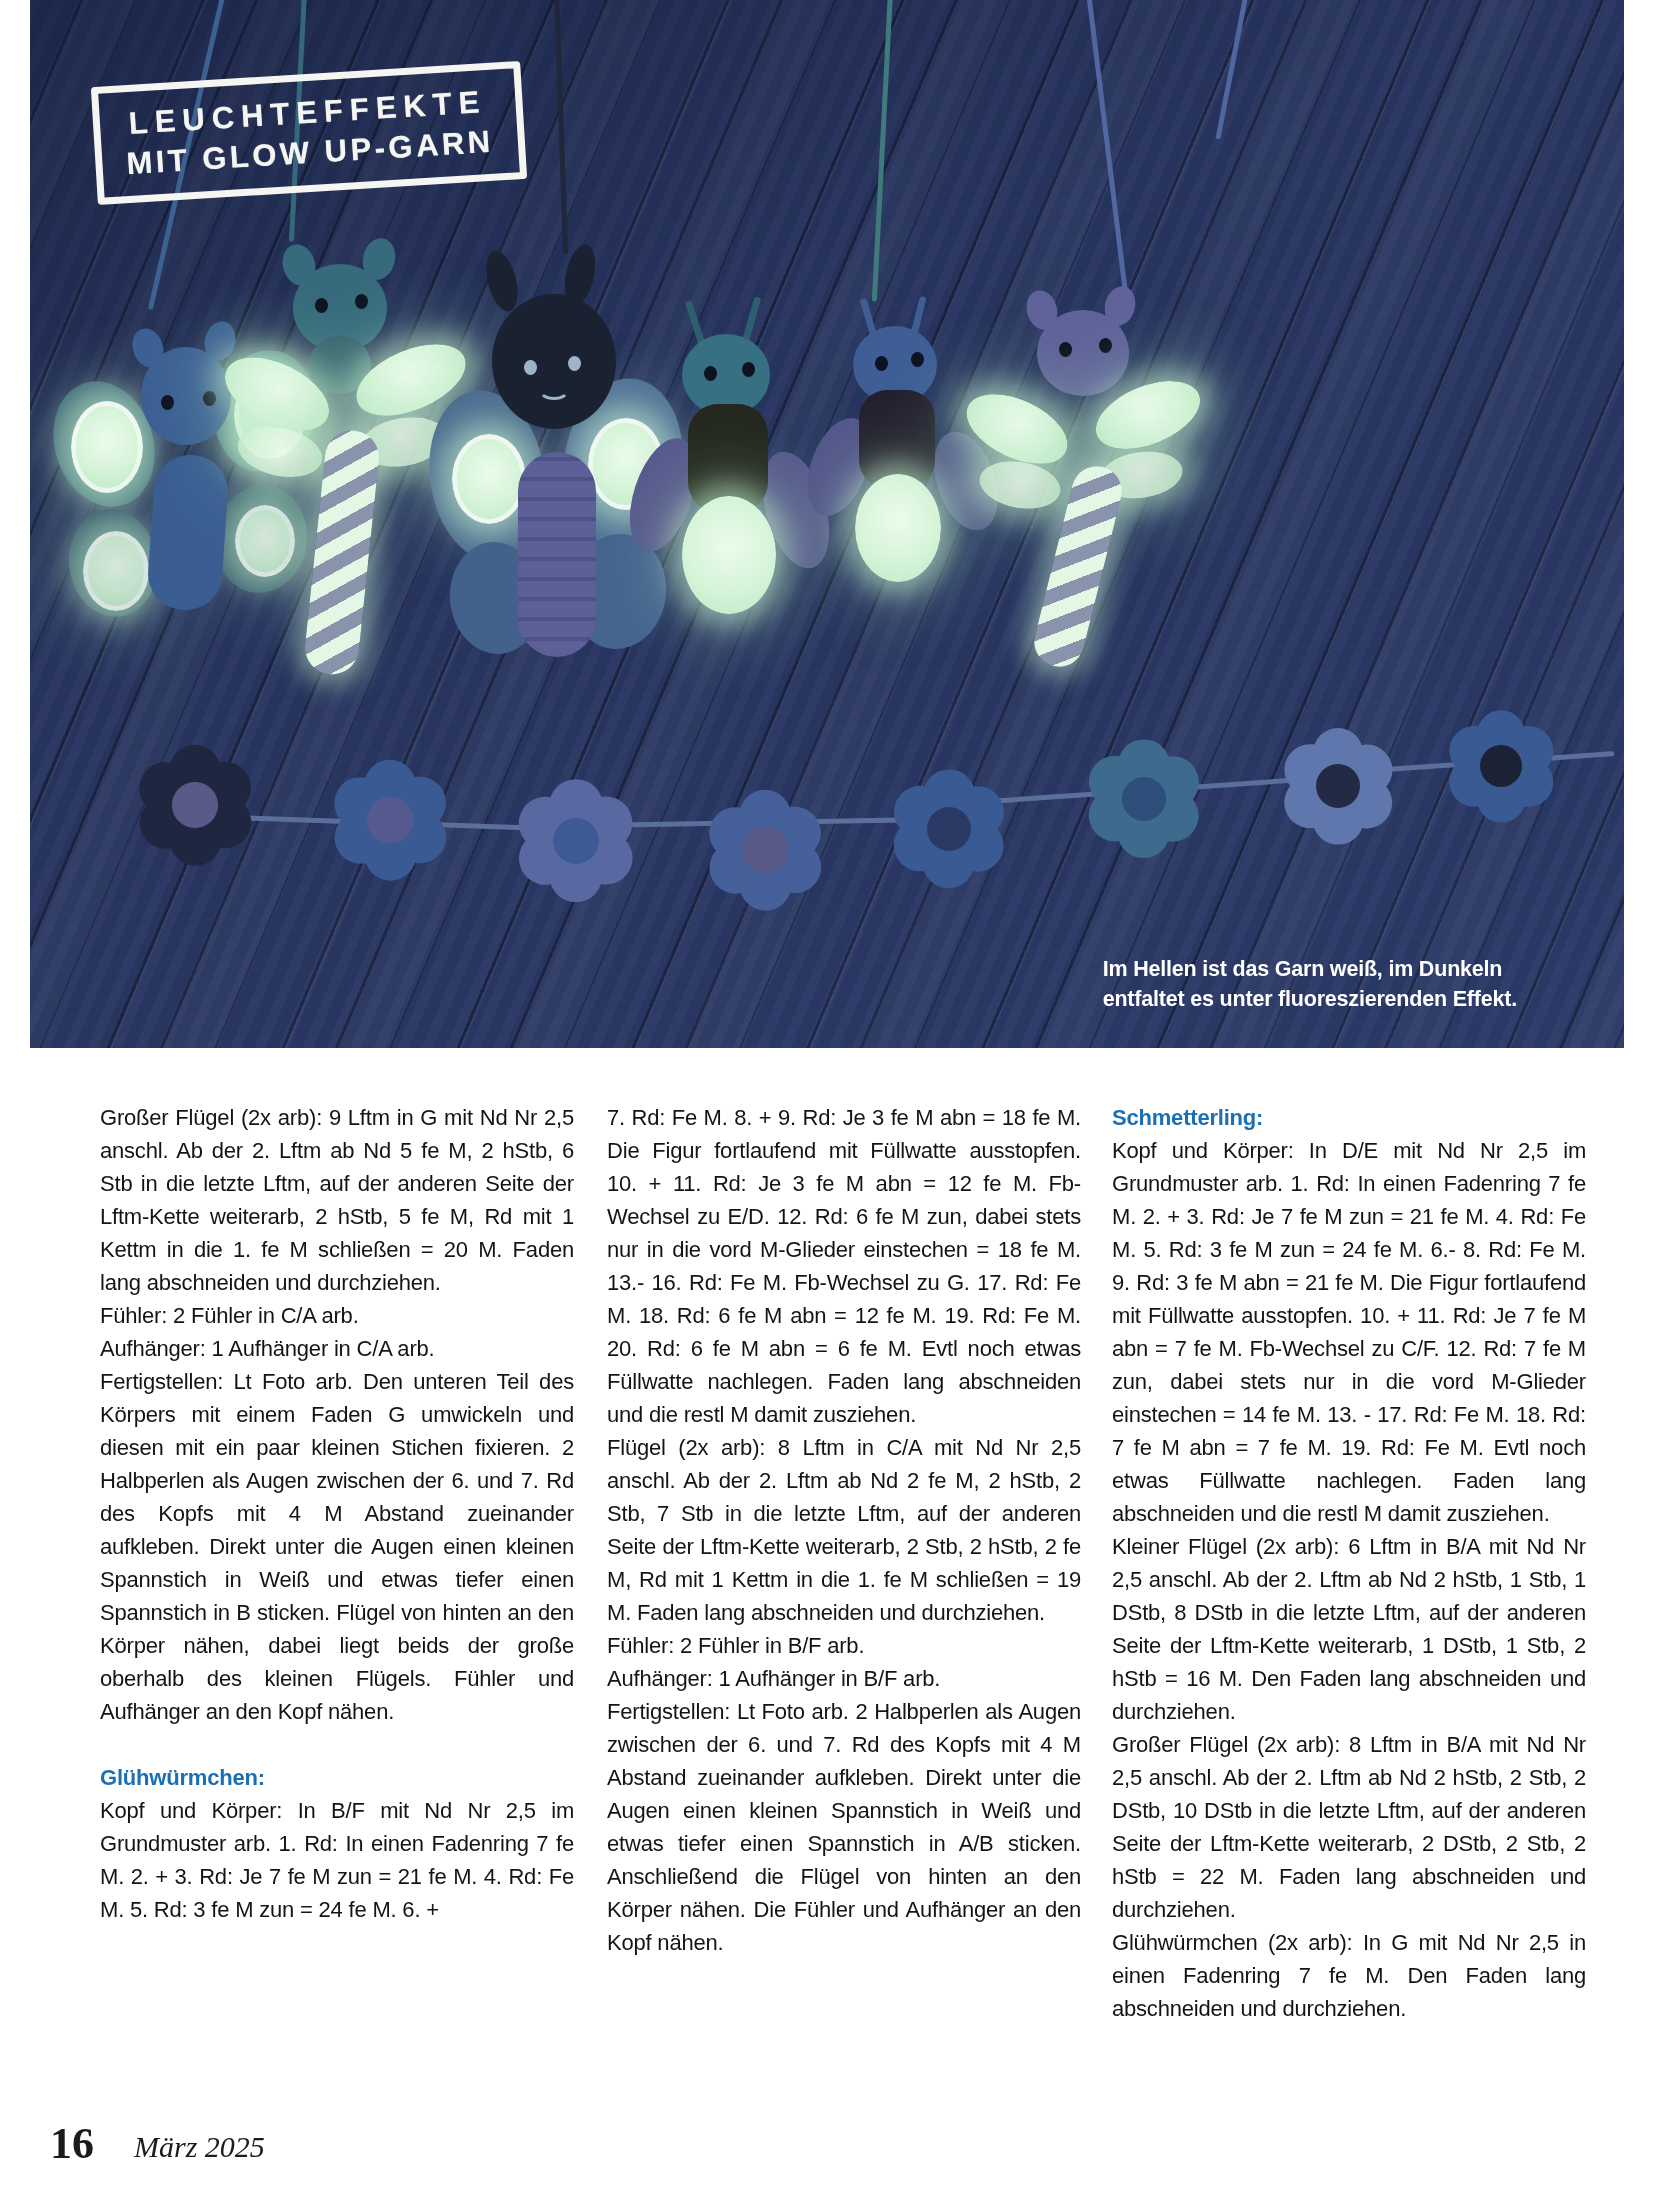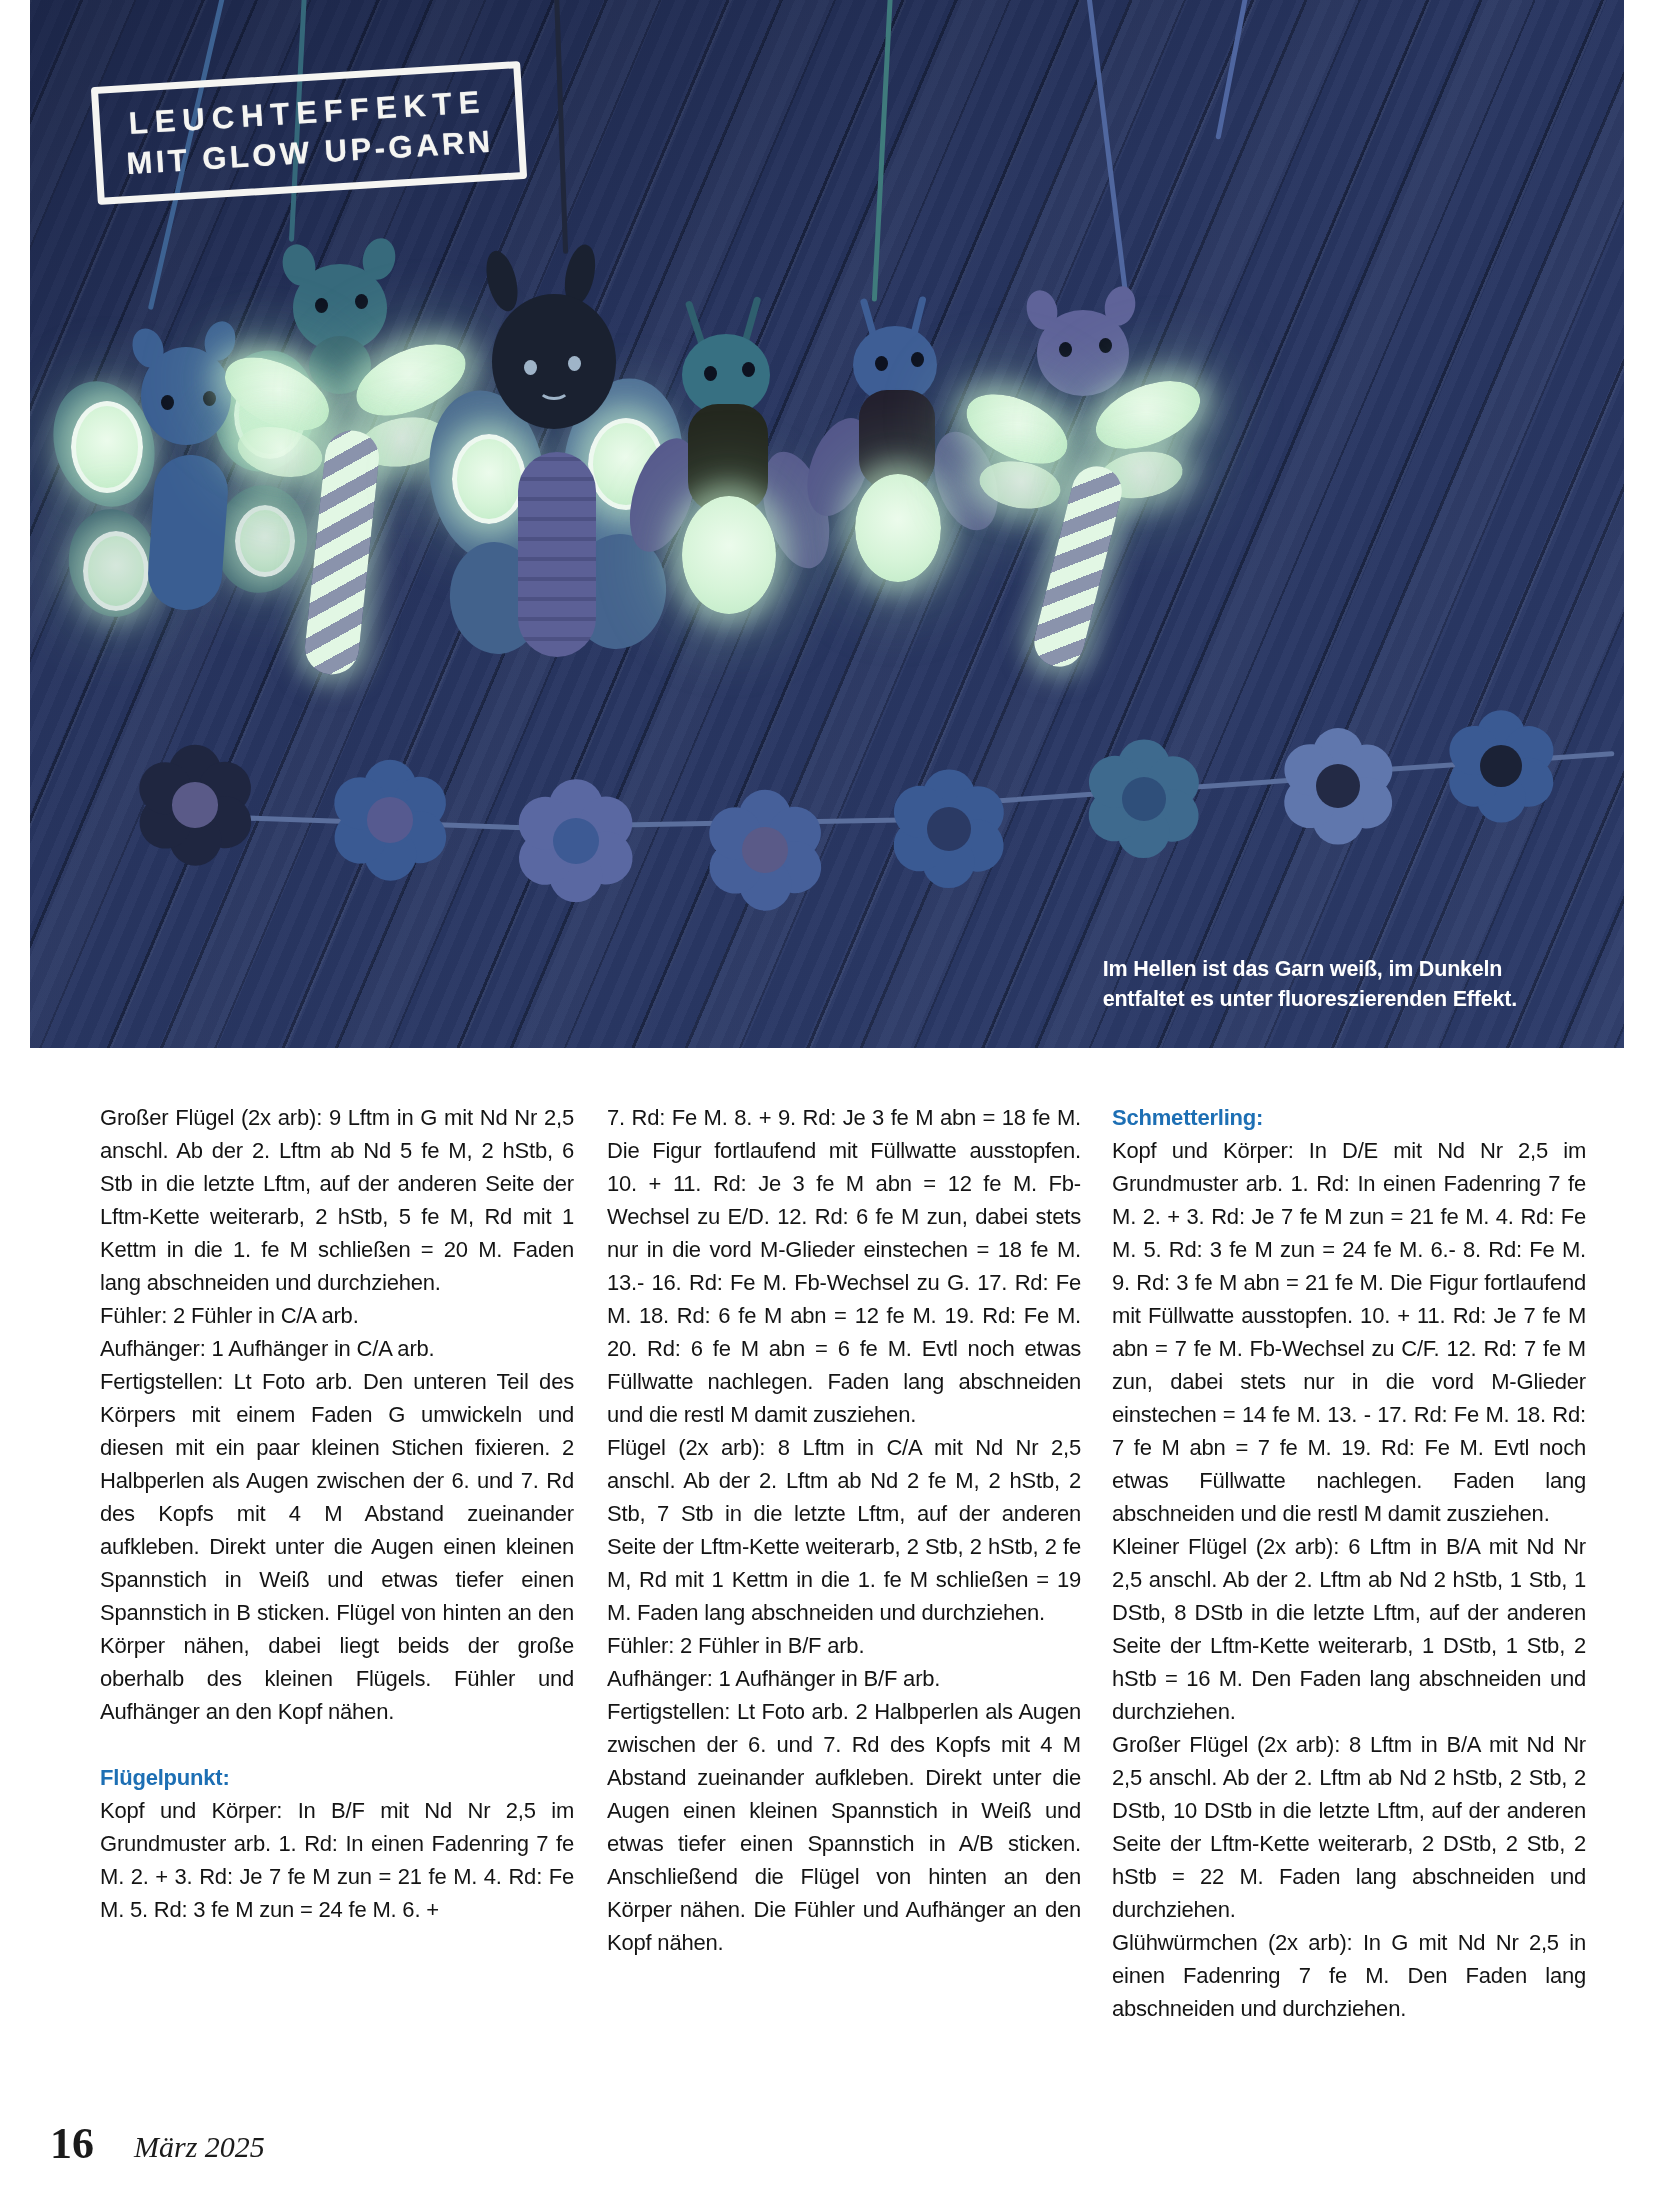--- a/index.html
+++ b/index.html
@@ -246,21 +246,21 @@
       <div>Im Hellen ist das Garn weiß, im Dunkeln</div>
       <div>entfaltet es unter fluoreszierenden Effekt.</div>
     </div>
   </div>
 
   <div class="col col-1">
       <div class="para"><span class="run-b">Großer Flügel</span><span class="run-n"> (2x arb)</span><span class="run-b">:</span><span class="run-n"> 9 Lftm in </span><span class="run-b">G</span><span class="run-n"> mit Nd Nr 2,5 anschl. Ab der 2. Lftm ab Nd 5 fe M, 2 hStb, 6 Stb in die letzte Lftm, auf der anderen Seite der Lftm-Kette weiterarb, 2 hStb, 5 fe M, Rd mit 1 Kettm in die 1. fe M schließen = 20 M. Faden lang abschneiden und durchziehen.</span></div>
       <div class="para"><span class="run-b">Fühler:</span><span class="run-n"> 2 Fühler in </span><span class="run-b">C/A</span><span class="run-n"> arb.</span></div>
       <div class="para"><span class="run-b">Aufhänger:</span><span class="run-n"> 1 Aufhänger in </span><span class="run-b">C/A</span><span class="run-n"> arb.</span></div>
       <div class="para"><span class="run-b">Fertigstellen:</span><span class="run-n"> Lt Foto arb. Den unteren Teil des Körpers mit einem Faden </span><span class="run-b">G</span><span class="run-n"> umwickeln und diesen mit ein paar kleinen Stichen fixieren. 2 Halbperlen als Augen zwischen der 6. und 7. Rd des Kopfs mit 4 M Abstand zueinander aufkleben. Direkt unter die Augen einen kleinen Spannstich in Weiß und etwas tiefer einen Spannstich in </span><span class="run-b">B</span><span class="run-n"> sticken. Flügel von hinten an den Körper nähen, dabei liegt beids der große oberhalb des kleinen Flügels. Fühler und Aufhänger an den Kopf nähen.</span></div>
-      <div class="para heading"><span class="run-h">Flügelpunkt:</span></div>
+      <div class="para heading"><span class="run-h">Glühwürmchen:</span></div>
       <div class="para"><span class="run-b">Kopf und Körper:</span><span class="run-n"> In </span><span class="run-b">B/F</span><span class="run-n"> mit Nd Nr 2,5 im Grundmuster arb. </span><span class="run-b">1. Rd:</span><span class="run-n"> In einen Fadenring 7 fe M. </span><span class="run-b">2. + 3. Rd:</span><span class="run-n"> Je 7 fe M zun = 21 fe M. </span><span class="run-b">4. Rd:</span><span class="run-n"> Fe M. </span><span class="run-b">5. Rd:</span><span class="run-n"> 3 fe M zun = 24 fe M. </span><span class="run-b">6. +</span></div>
     </div>
   <div class="col col-2">
       <div class="para"><span class="run-b">7. Rd:</span><span class="run-n"> Fe M. </span><span class="run-b">8. + 9. Rd:</span><span class="run-n"> Je 3 fe M abn = 18 fe M. Die Figur fortlaufend mit Füllwatte ausstopfen. </span><span class="run-b">10. + 11. Rd:</span><span class="run-n"> Je 3 fe M abn = 12 fe M. Fb-Wechsel zu </span><span class="run-b">E/D.</span><span class="run-n"> </span><span class="run-b">12. Rd:</span><span class="run-n"> 6 fe M zun, dabei stets nur in die vord M-Glieder einstechen = 18 fe M. </span><span class="run-b">13.- 16. Rd:</span><span class="run-n"> Fe M. Fb-Wechsel zu </span><span class="run-b">G.</span><span class="run-n"> </span><span class="run-b">17. Rd:</span><span class="run-n"> Fe M. </span><span class="run-b">18. Rd:</span><span class="run-n"> 6 fe M abn = 12 fe M. </span><span class="run-b">19. Rd:</span><span class="run-n"> Fe M. </span><span class="run-b">20. Rd:</span><span class="run-n"> 6 fe M abn = 6 fe M. Evtl noch etwas Füllwatte nachlegen. Faden lang abschneiden und die restl M damit zusziehen.</span></div>
       <div class="para"><span class="run-b">Flügel</span><span class="run-n"> (2x arb)</span><span class="run-b">:</span><span class="run-n"> 8 Lftm in </span><span class="run-b">C/A</span><span class="run-n"> mit Nd Nr 2,5 anschl. Ab der 2. Lftm ab Nd 2 fe M, 2 hStb, 2 Stb, 7 Stb in die letzte Lftm, auf der anderen Seite der Lftm-Kette weiterarb, 2 Stb, 2 hStb, 2 fe M, Rd mit 1 Kettm in die 1. fe M schließen = 19 M. Faden lang abschneiden und durchziehen.</span></div>
       <div class="para"><span class="run-b">Fühler:</span><span class="run-n"> 2 Fühler in </span><span class="run-b">B/F</span><span class="run-n"> arb.</span></div>
       <div class="para"><span class="run-b">Aufhänger:</span><span class="run-n"> 1 Aufhänger in </span><span class="run-b">B/F</span><span class="run-n"> arb.</span></div>
       <div class="para"><span class="run-b">Fertigstellen:</span><span class="run-n"> Lt Foto arb. 2 Halbperlen als Augen zwischen der 6. und 7. Rd des Kopfs mit 4 M Abstand zueinander aufkleben. Direkt unter die Augen einen kleinen Spannstich in Weiß und etwas tiefer einen Spannstich in </span><span class="run-b">A/B</span><span class="run-n"> sticken. Anschließend die Flügel von hinten an den Körper nähen. Die Fühler und Aufhänger an den Kopf nähen.</span></div>
     </div>
   <div class="col col-3">

